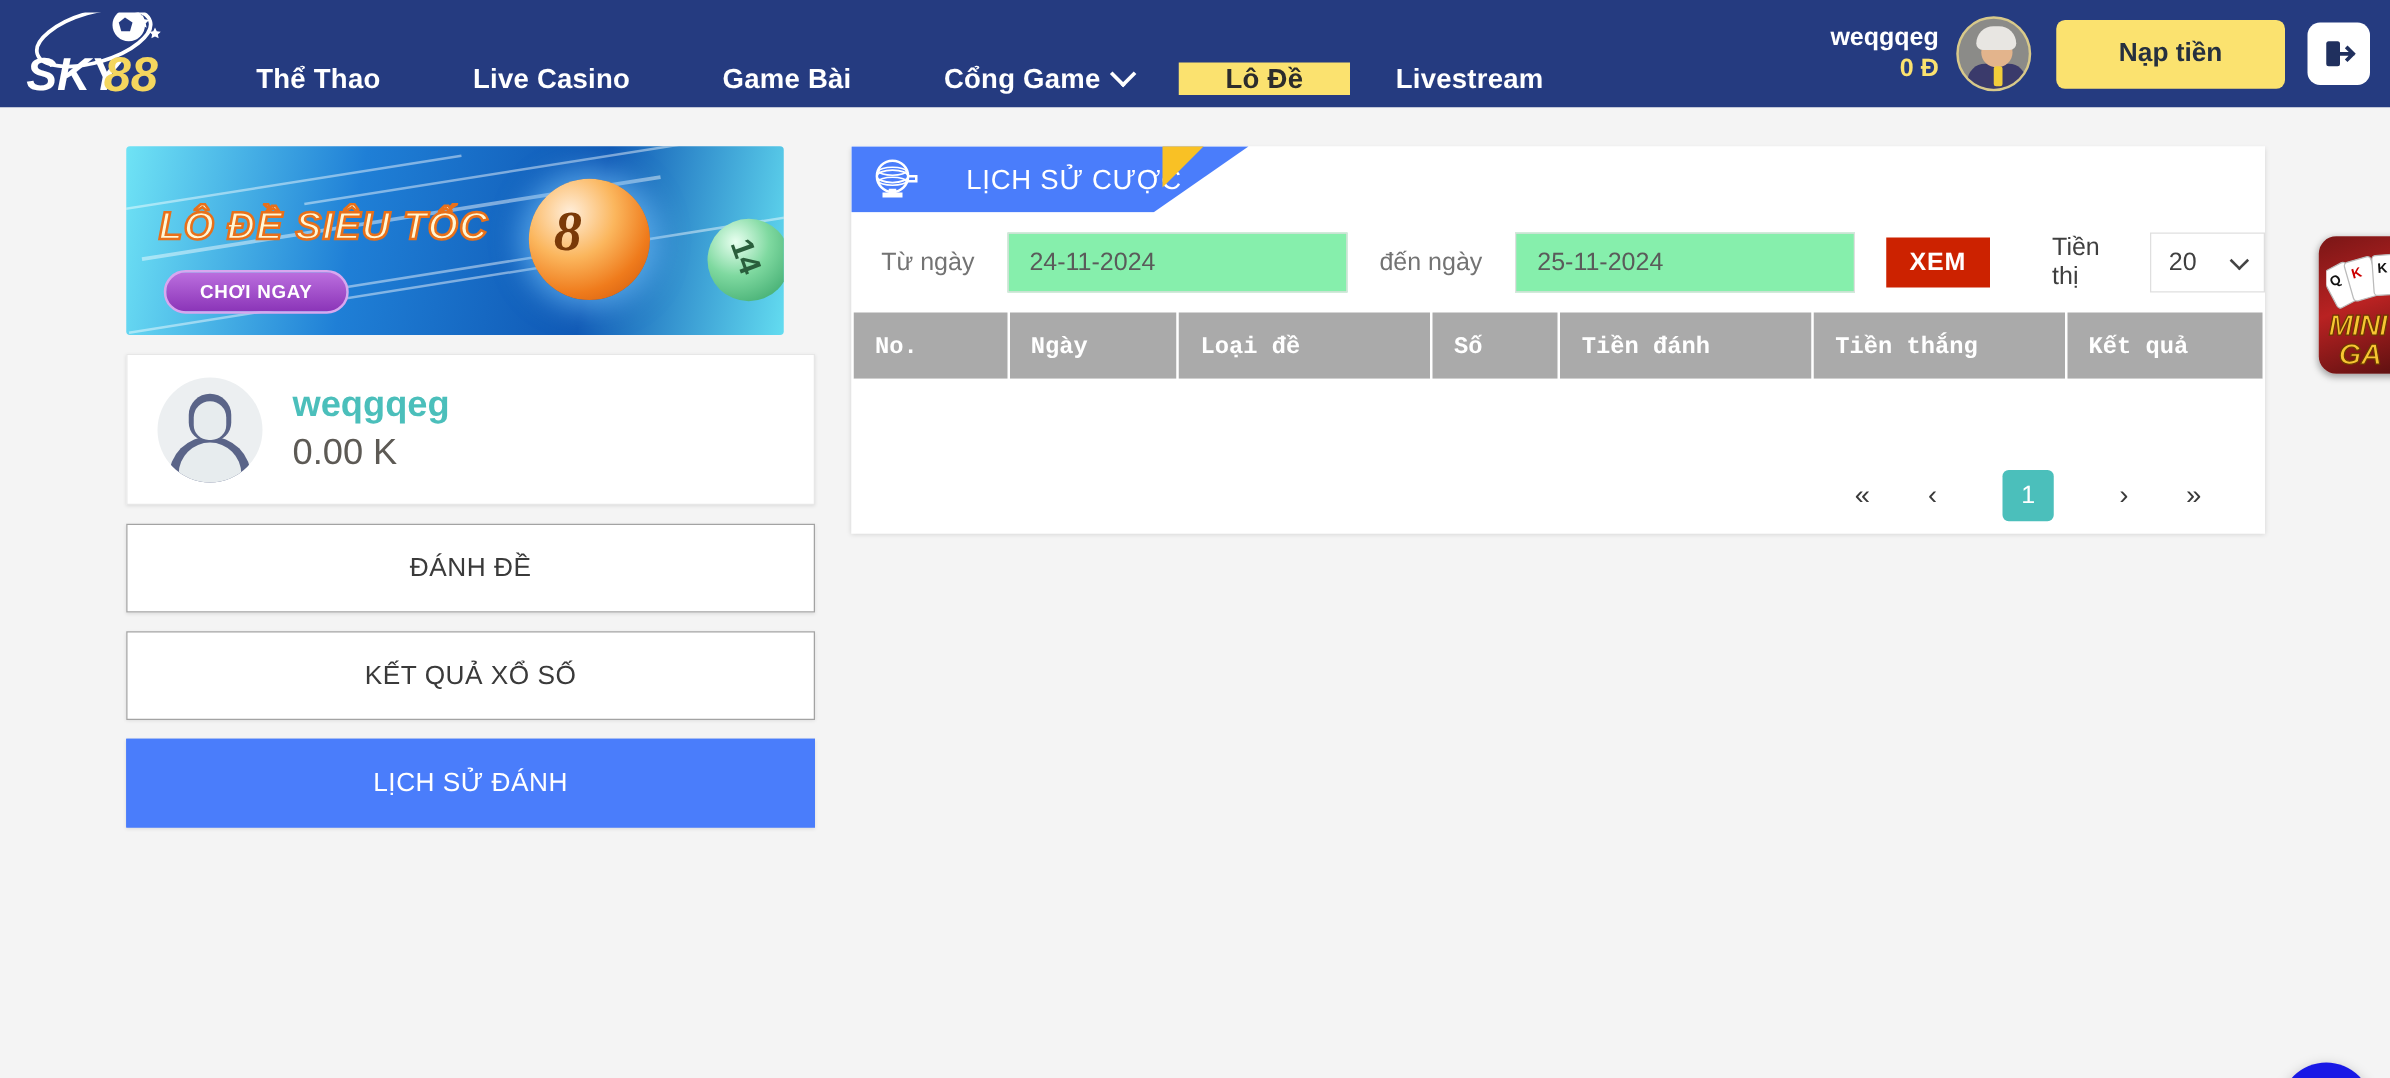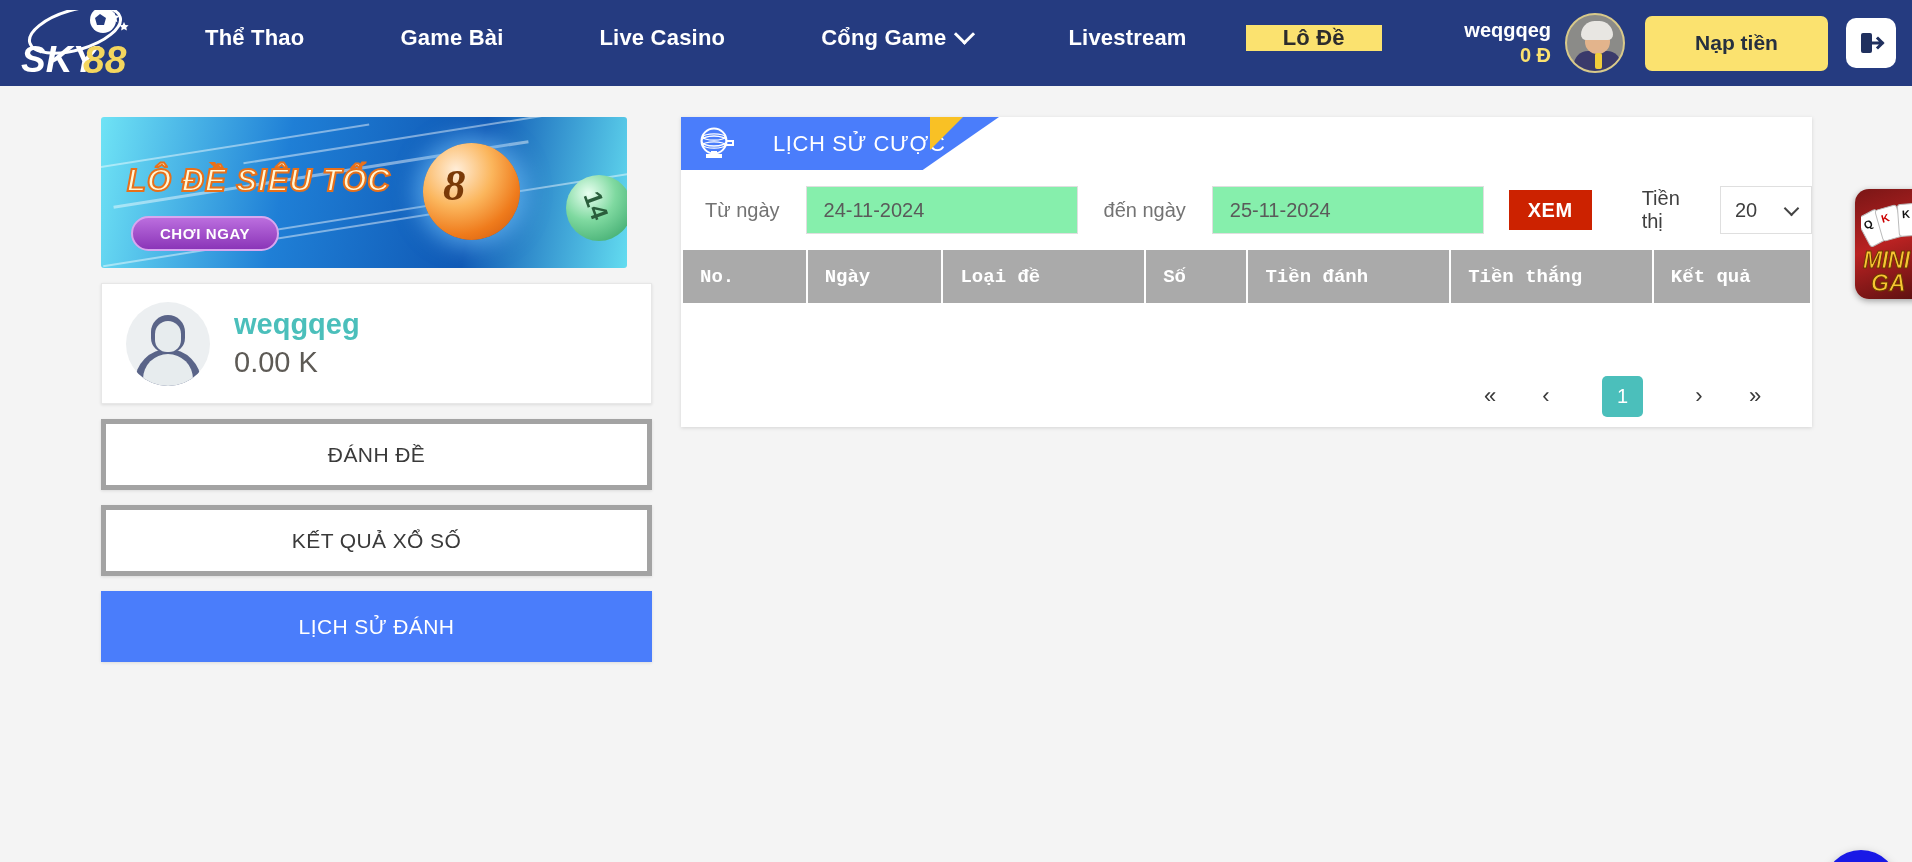--- a/index.html
+++ b/index.html
@@ -18,21 +18,21 @@
     display:flex; align-items:stretch;
   }
   .logo-wrap {
     width:168px; height:86px;
     display:flex; align-items:center; justify-content:center;
     position:relative;
   }
   .logo-svg { display:block; }
 
   .nav {
-    display:flex; align-items:center; height:76px;gap:22px;
+    display:flex; align-items:flex-end; height:76px;
   }
   .nav-item {
     display:flex; align-items:center; justify-content:center;
     gap:11px;
     padding:0 37px;
     color:#ffffff;
     font-size:22px; font-weight:bold;
     letter-spacing:.2px;
     cursor:pointer;
     white-space:nowrap;
@@ -195,21 +195,21 @@
     width:50px; height:38px; border-radius:25px 25px 0 0;
     background:#e7ecee; z-index:2;
   }
   .pf-texts { margin-left:24px; }
   .pf-name { font-size:29px; font-weight:bold; color:#4bbfbb; line-height:1.25; }
   .pf-bal  { font-size:29px; color:#5d5a55; line-height:1.3; margin-top:2px; }
 
   .menu-btn {
     margin-top:15px;
     width:551px; height:71px;
-    background:#fff; border:5px solid #a3a3a3;
+    background:#fff; border:1px solid #a3a3a3;
     box-shadow:0 1px 3px rgba(0,0,0,.10);
     display:flex; align-items:center; justify-content:center;
     font-size:21px; color:#3a3a3a;
     cursor:pointer; letter-spacing:.4px;
   }
   .menu-btn.active {
     background:#4a7dfb; border-color:#4a7dfb; color:#fff;
   }
 
   
@@ -348,34 +348,34 @@
       <text x="2" y="62" font-family="Liberation Sans, sans-serif" font-size="37" font-weight="bold" font-style="italic" fill="#ffffff">SKY</text>
       <text x="64" y="63" font-family="Liberation Sans, sans-serif" font-size="39" font-weight="bold" font-style="italic" fill="#f4d65e">88</text>
     </svg>
   </div>
 
   <nav class="nav">
     <div class="nav-item">
       <span>Thể Thao</span>
     </div>
     <div class="nav-item">
+      <span>Live Casino</span>
+    </div>
+    <div class="nav-item">
       <span>Game Bài</span>
-    </div>
-    <div class="nav-item">
-      <span>Live Casino</span>
     </div>
     <div class="nav-item">
       <span>Cổng Game</span>
       <span class="chev"></span>
     </div>
+    <div class="nav-item active">
+      <span>Lô Đề</span>
+    </div>
     <div class="nav-item">
       <span>Livestream</span>
-    </div>
-    <div class="nav-item active">
-      <span>Lô Đề</span>
     </div>
   </nav>
 
   <div class="header-right">
     <div class="user-block">
       <div class="user-name">weqgqeg</div>
       <div class="user-bal">0 Đ</div>
     </div>
 
     <div class="avatar-ring">

